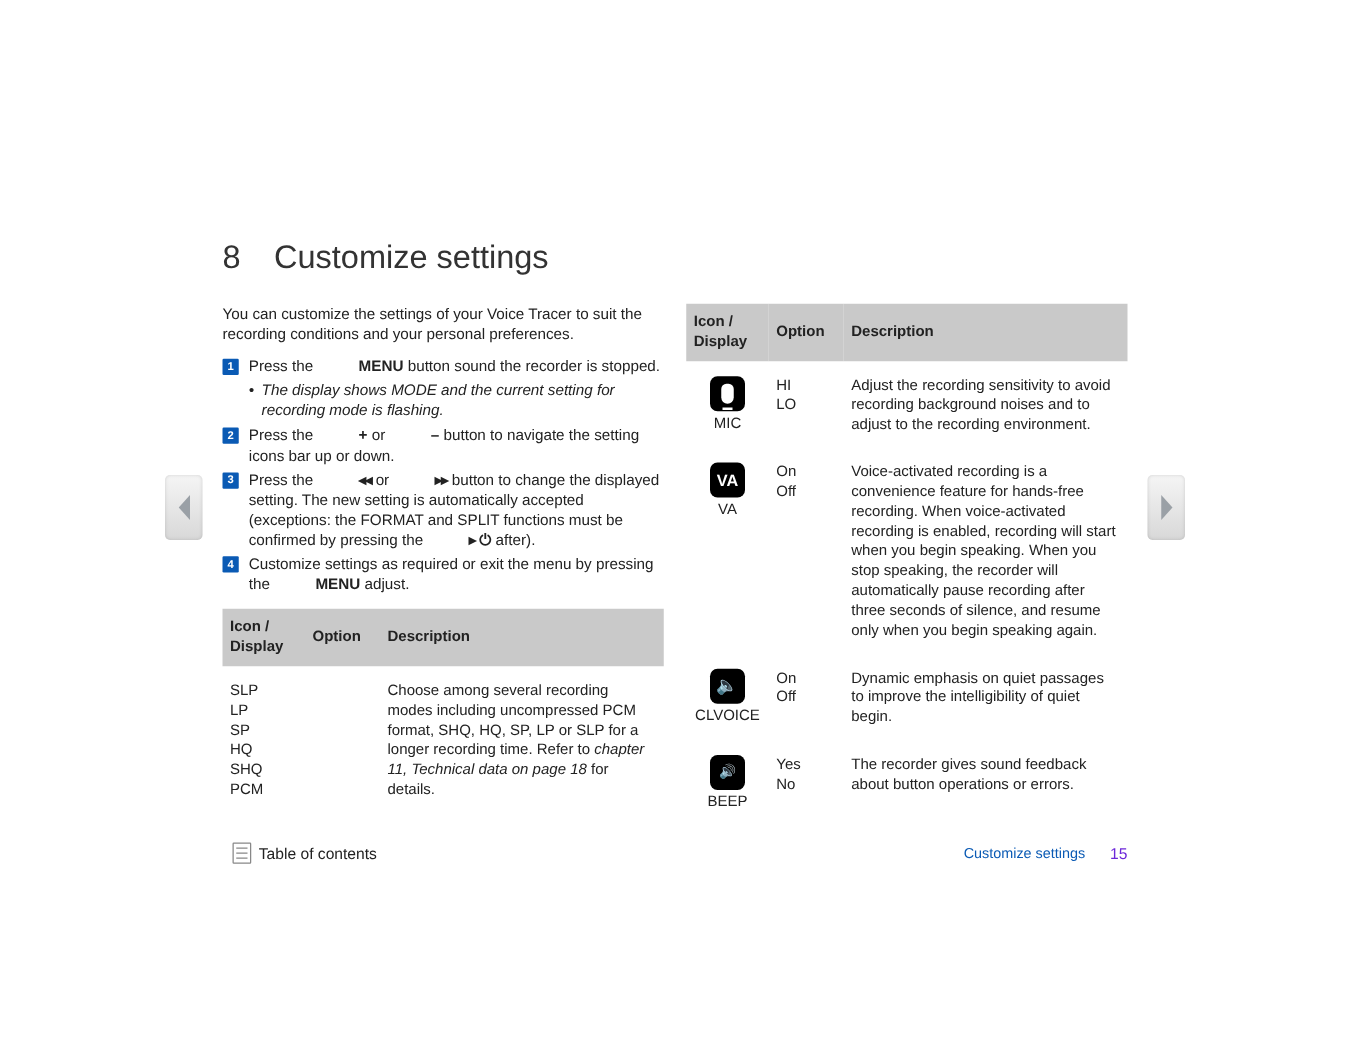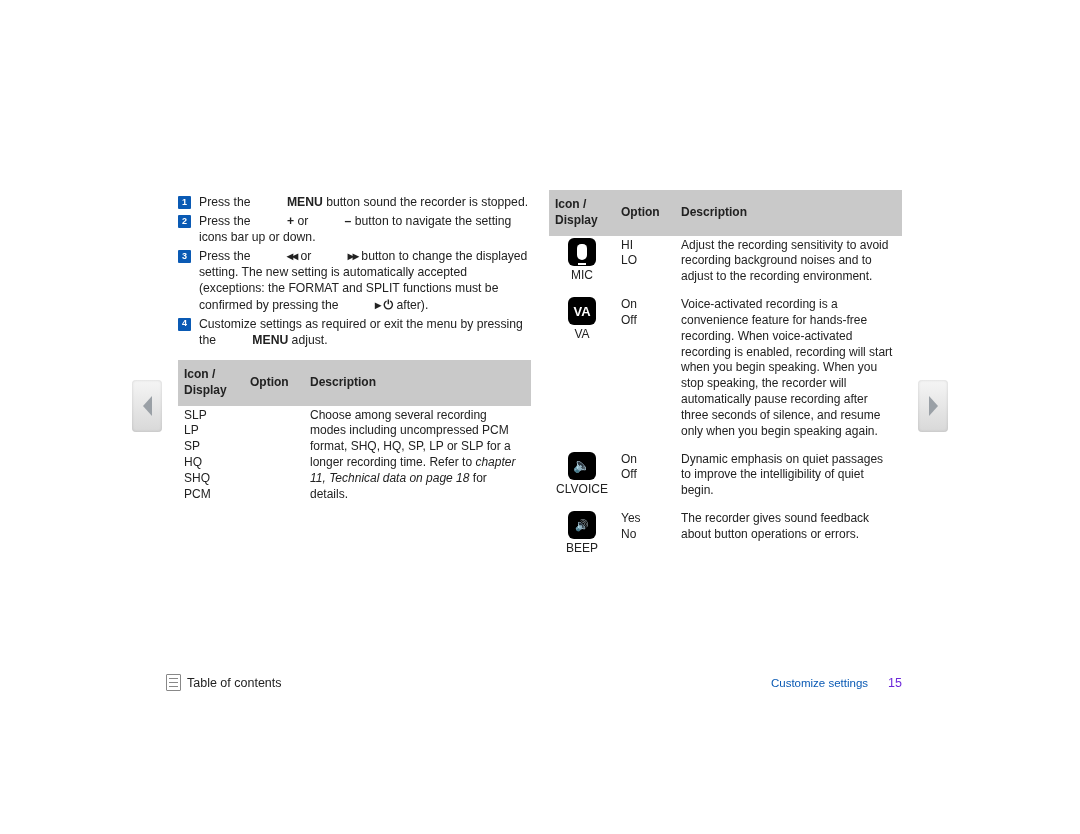--- a/index.html
+++ b/index.html
@@ -95,21 +95,21 @@
     background: #c9c9c9;
     text-align: left;
     font-weight: 700;
     padding: 7px 6px;
     font-size: 12px;
     vertical-align: middle;
   }
   table.opt thead th:first-child { width: 54px; }
   table.opt thead th:nth-child(2) { width: 48px; }
   table.opt tbody td {
-    padding: 2px 6px 10px 6px;
+    padding: 12px 6px 10px 6px;
     vertical-align: top;
   }
   table.opt tbody tr td { border: none; }
   .icon-cell { text-align: center; }
   .icon-box {
     width: 28px; height: 28px;
     background: #000;
     border-radius: 6px;
     margin: 0 auto 2px auto;
     color: #fff;
@@ -136,21 +136,21 @@
     left: 50%; transform: translateX(-50%);
     bottom: -5px;
     width: 8px; height: 1.8px; background: #fff;
   }
   .speaker-glyph { font-size: 14px; }
   .beep-glyph { font-size: 11px; line-height: 1; }
 
   .footer {
     position: absolute;
     bottom: 143px;
-    left: 166px; right: 178px;
+    left: 186px; right: 178px;
     display: flex;
     justify-content: space-between;
     align-items: center;
     font-size: 12.5px;
   }
   .footer-left {
     display: flex; align-items: center; gap: 6px;
     color: #222;
   }
   .toc-icon {
@@ -183,31 +183,39 @@
   }
 </style>
 </head>
 <body>
 
 <div class="nav-arrow left"></div>
 <div class="nav-arrow right"></div>
 
 <div class="page">
 
+  <h1 class="title">
+    <span class="chnum">8</span>
+    <span>Customize settings</span>
+  </h1>
 
   <div class="columns">
 
     <div class="col">
+      <div class="intro">You can customize the settings of your Voice Tracer to suit the recording conditions and your personal preferences.</div>
 
       <div class="steps">
         <div class="step">
           <span class="step-num">1</span>
           <span class="step-txt">
             <span>Press the </span><b>MENU</b><span> button sound the recorder is stopped.</span>
           </span>
+        </div>
+        <div class="subbullet">
+          <span>The display shows MODE and the current setting for recording mode is flashing.</span>
         </div>
 
         <div class="step">
           <span class="step-num">2</span>
           <span class="step-txt">
             <span>Press the </span><b>+</b><span> or </span><b>–</b><span> button to navigate the setting icons bar up or down.</span>
           </span>
         </div>
 
         <div class="step">

